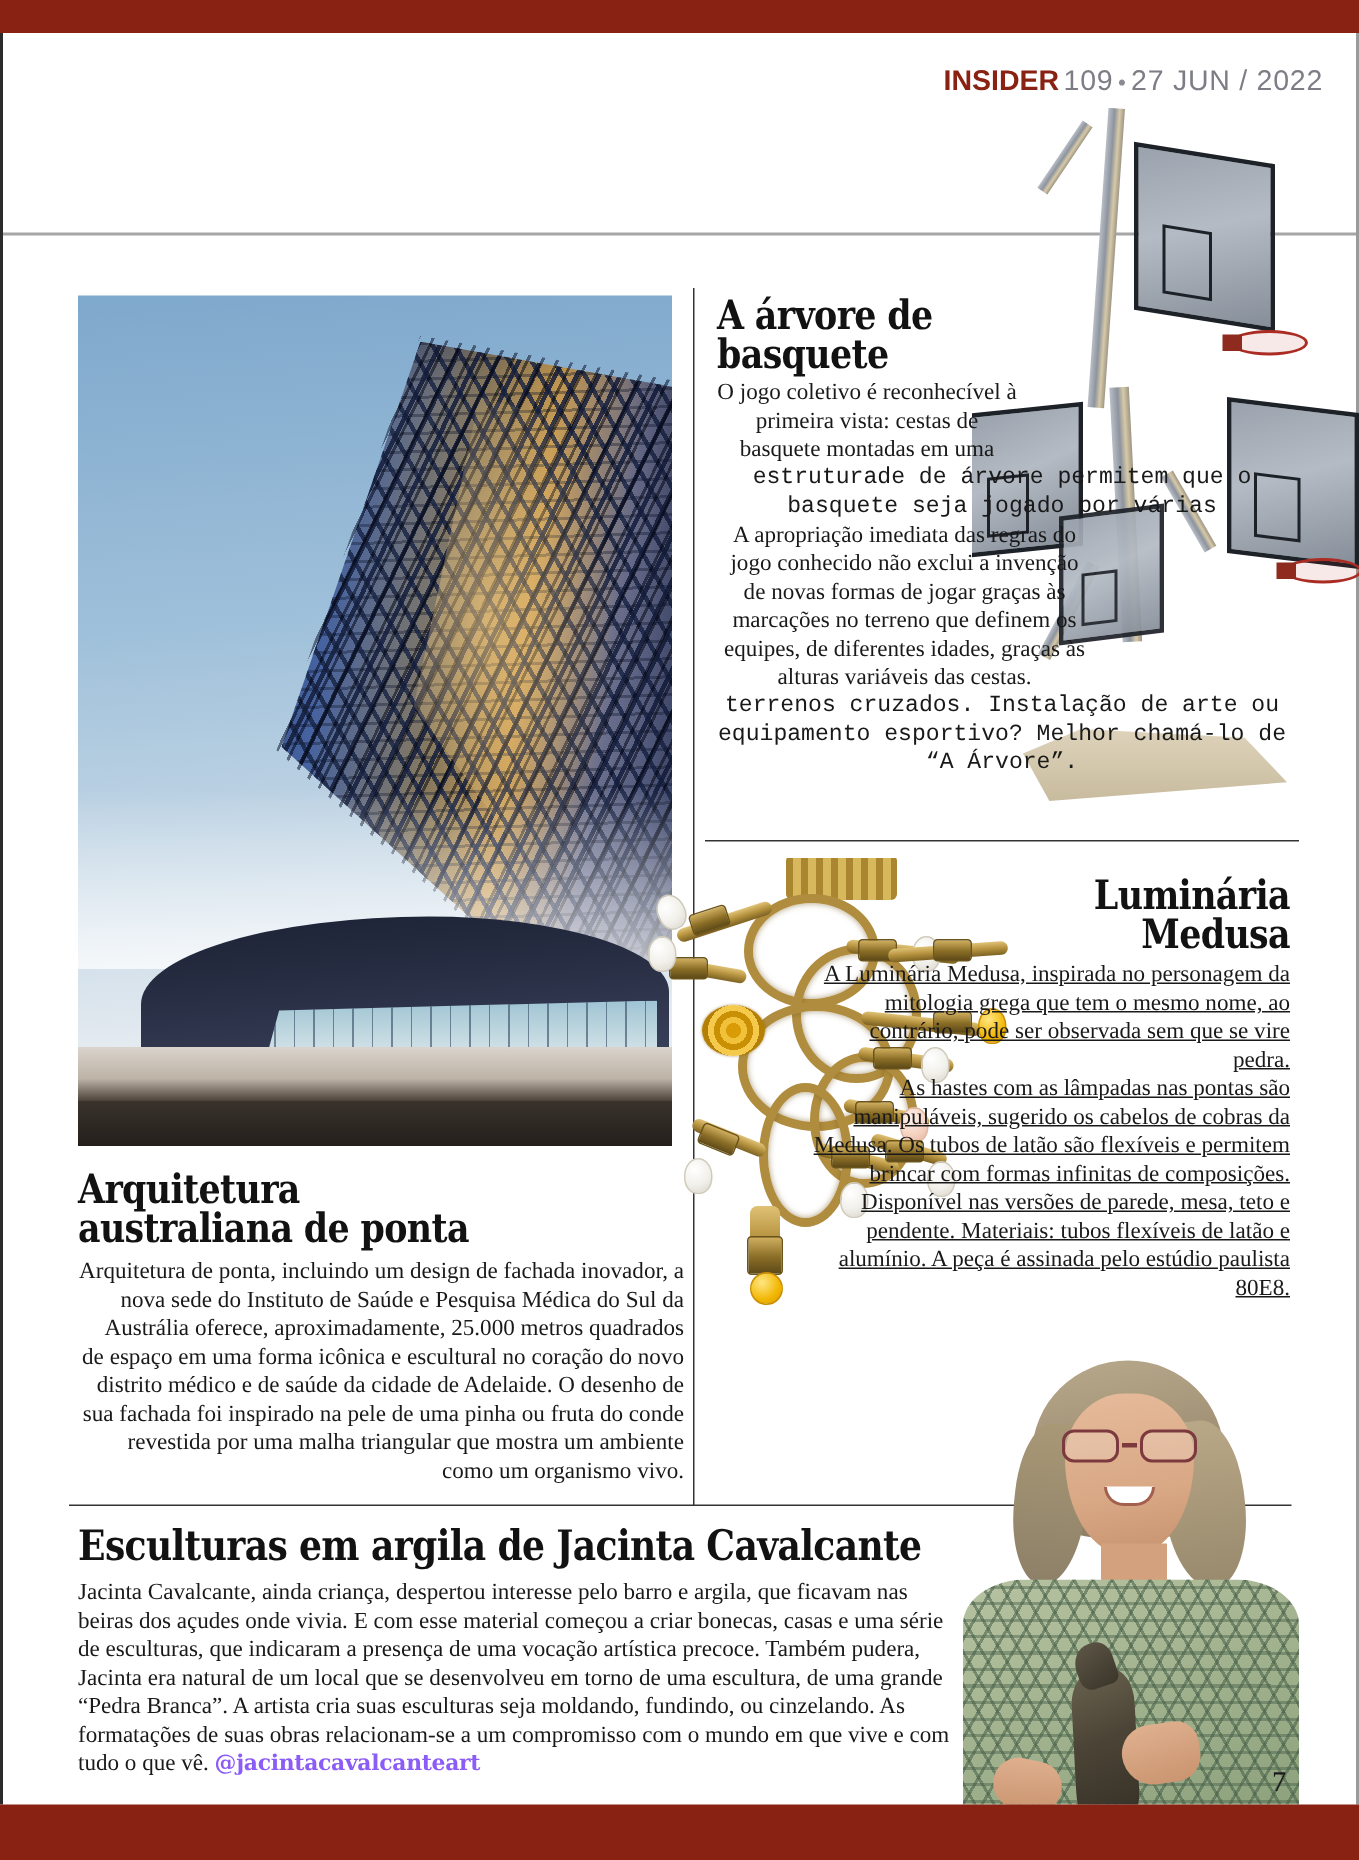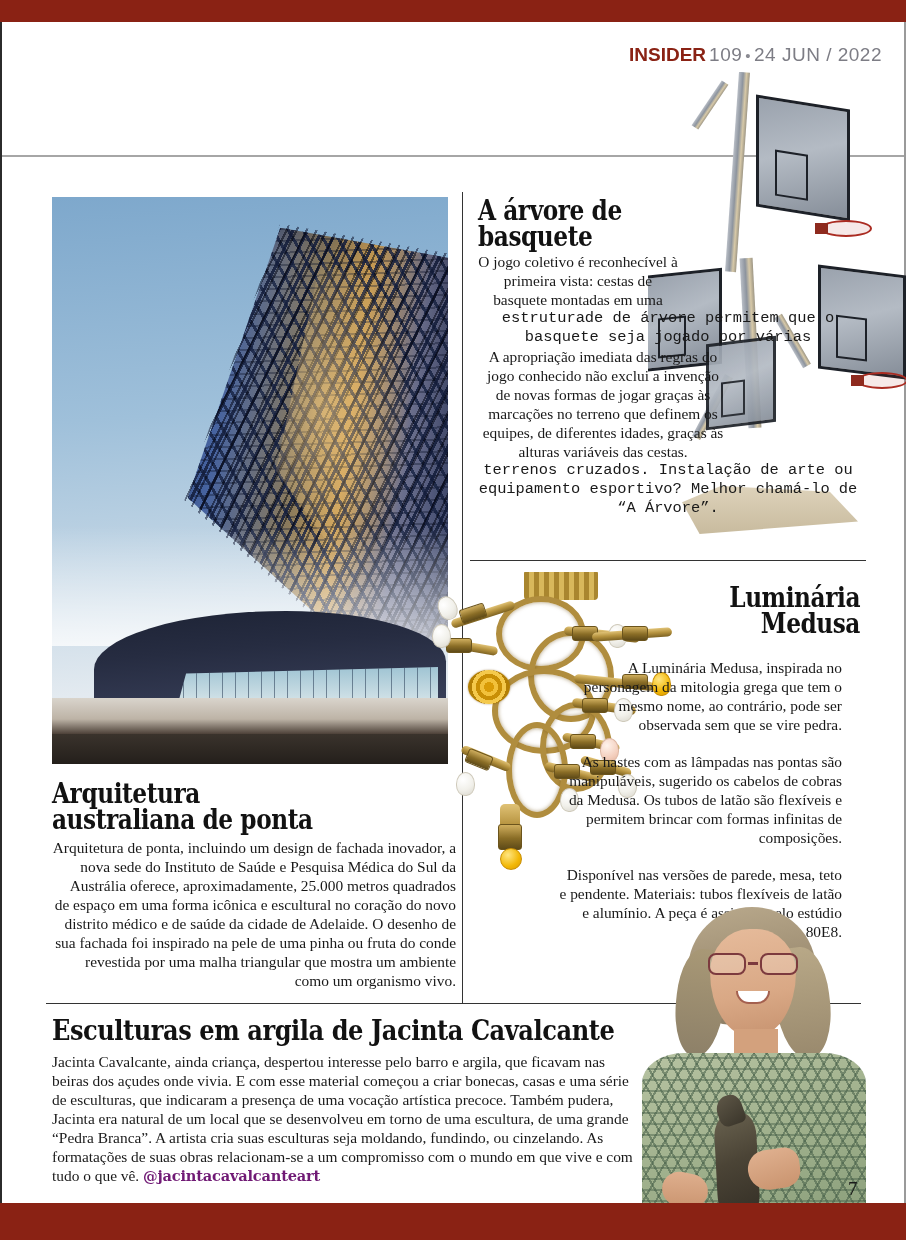--- a/index.html
+++ b/index.html
@@ -251,35 +251,35 @@
 
   
   .med-head {
     position:absolute; right:46px; top:585px; width:320px;
     font-size:27px; text-align:right;
   }
   .med-body {
     position:absolute; right:46px; top:640px; width:320px;
     text-align:right;
   }
-  .med-body p { margin:18px; }
+  .med-body p { margin:0;text-decoration:underline; }
 
   
   .sc-head {
     position:absolute; left:52px; top:1018px; width:700px;
     font-size:28px;
   }
   .sc-body {
     position:absolute; left:52px; top:1052px; width:590px;
   }
   .sc-body p { margin:0; }
   .handle {
     font-family:"DejaVu Serif", serif;
     font-weight:bold;
-    color:#701a75;
+    color:#8b5cf6;
     font-size:14.6px;
     letter-spacing:-0.2px;
   }
 
   
   .portrait {
     position:absolute; left:636px; top:905px; width:250px; height:298px;
     overflow:hidden;
   }
   .p-hair {
@@ -372,21 +372,21 @@
 </head>
 <body>
 
 <div class="page">
 
   <div class="band-top"></div>
   <div class="edge-left"></div>
   <div class="edge-right"></div>
 
   <div class="masthead">
-    <span class="brand">INSIDER</span><span>109</span><span class="sep">•</span><span>24 JUN / 2022</span>
+    <span class="brand">INSIDER</span><span>109</span><span class="sep">•</span><span>27 JUN / 2022</span>
   </div>
 
   <div class="rule-top"></div>
 
   <div class="arch-photo">
     <div class="tower">
       <div class="tower-body"></div>
       <div class="tower-spikes"></div>
       <div class="tower-glow"></div>
     </div>

